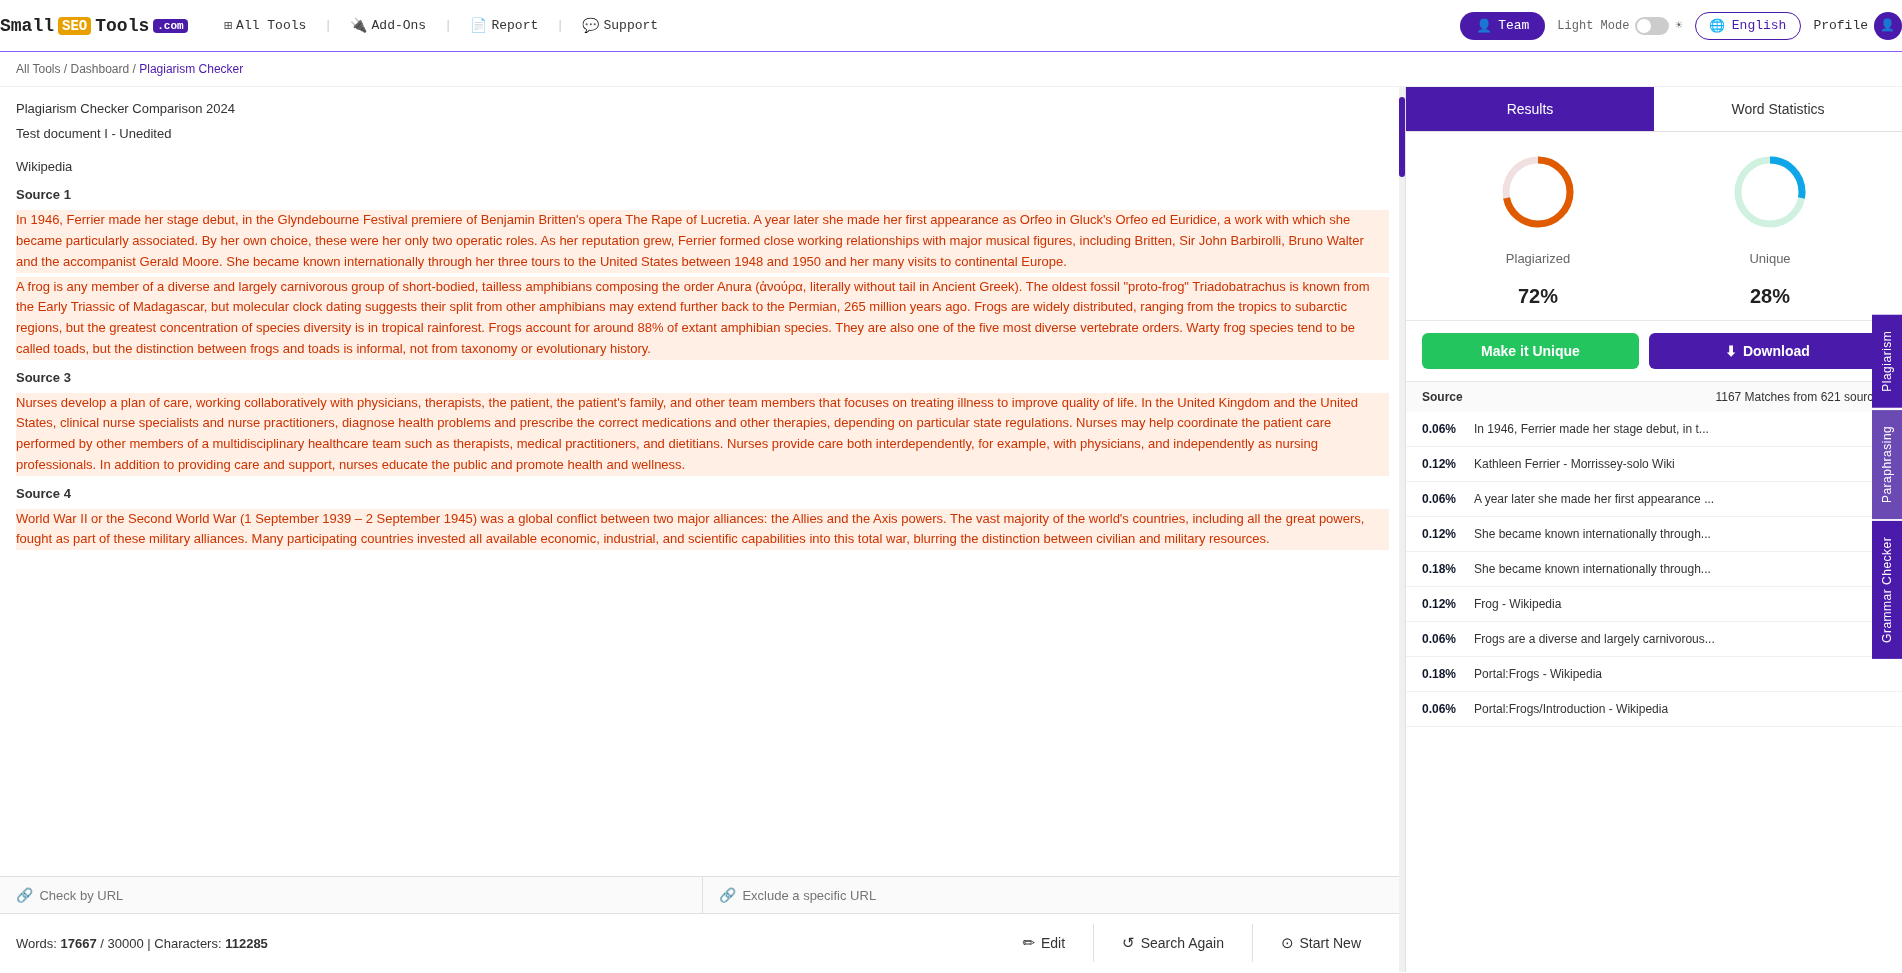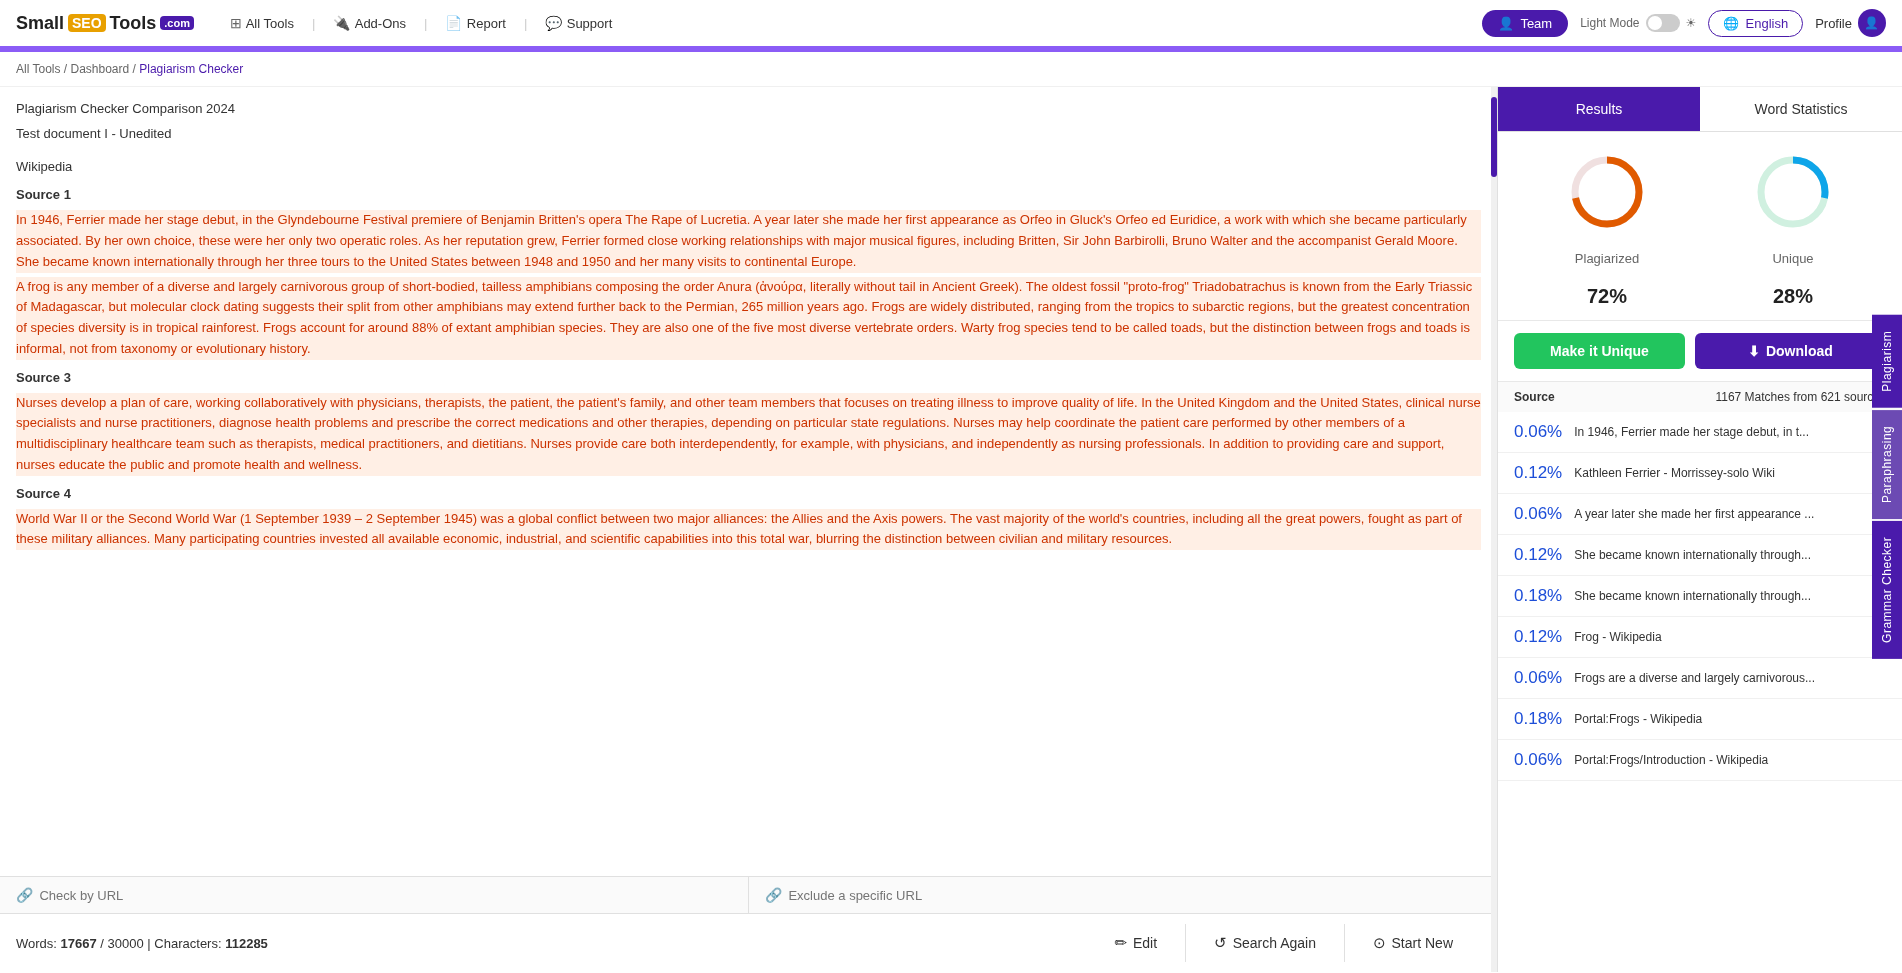--- a/index.html
+++ b/index.html
@@ -2,24 +2,25 @@
 <html><head>
   <meta charset="utf-8">
   <style>
     * { box-sizing: border-box; margin: 0; padding: 0; }
     body { font-family: Arial, sans-serif; font-size: 13px; color: #333; background: #fff; overflow-x: hidden; }
 
     
     .header {
       display: flex;
       align-items: center;
-      padding: 6px 16px;
-      border-bottom: 6px solid #8b5cf6;
+      padding: 6px 0;
+      border-bottom: 1px solid #8b5cf6;
       height: 52px;
       gap: 8px;
+      font-family: Liberation Mono, monospace;
     }
     .logo {
       display: flex;
       align-items: center;
       gap: 4px;
       font-size: 18px;
       font-weight: bold;
       color: #222;
       margin-right: 16px;
     }
@@ -262,21 +263,21 @@
       background: #fff;
       border: none;
       color: #333;
       border-left: 1px solid #e0e0e0;
     }
     .bottom-btn:first-child { border-left: none; }
     .bottom-btn-icon { font-size: 15px; }
 
     
     .right-panel {
-      width: 404px;
+      width: 496px;
       flex-shrink: 0;
       display: flex;
       flex-direction: column;
       padding: 0;
     }
 
     
     .result-tabs {
       display: flex;
       border-bottom: 1px solid #e0e0e0;
@@ -377,24 +378,24 @@
       overflow-y: auto;
     }
     .source-item {
       display: flex;
       align-items: center;
       padding: 10px 16px;
       border-bottom: 1px solid #f0f0f0;
       gap: 12px;
     }
     .source-pct {
-      color: #1d4ed8;
-      font-size: 17px;
+      color: #0f172a;
+      font-size: 12px;
       min-width: 40px;
-      font-weight: 400;
+      font-weight: 700;
     }
     .source-text {
       font-size: 12px;
       color: #333;
       flex: 1;
     }
 
     
     .source-list::-webkit-scrollbar { width: 4px; }
     .source-list::-webkit-scrollbar-track { background: #f0f0f0; }

